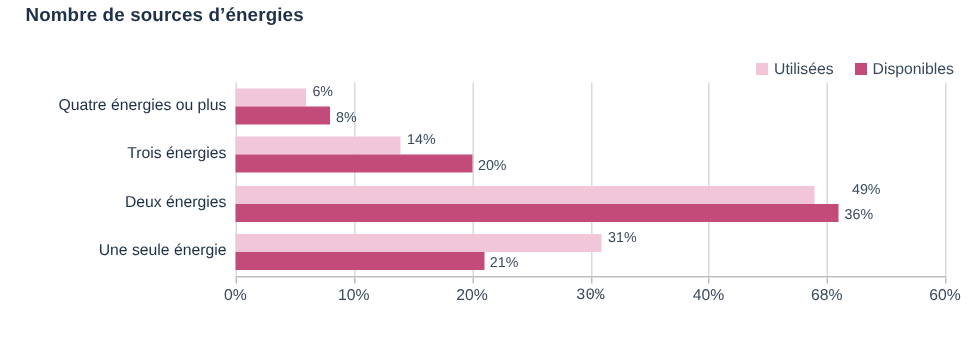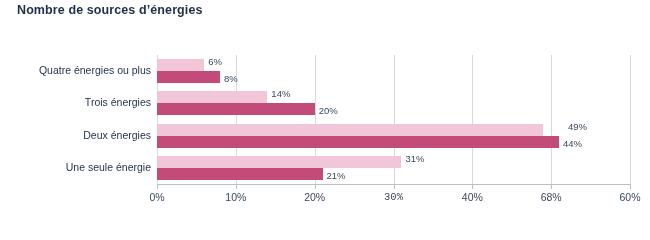--- a/index.html
+++ b/index.html
@@ -133,20 +133,30 @@
     line-height: 1;
   }
 </style>
 </head>
 <body>
 
 <div id="chart-figure">
 
   <div id="chart-title">Nombre de sources d’énergies</div>
 
+  <div id="chart-legend">
+    <div class="legend-entry">
+      <span class="legend-swatch" style="background: rgb(241, 198, 217);"></span>
+      <span class="legend-label">Utilisées</span>
+    </div>
+    <div class="legend-entry">
+      <span class="legend-swatch" style="background: rgb(194, 75, 121);"></span>
+      <span class="legend-label">Disponibles</span>
+    </div>
+  </div>
 
   <div id="category-labels">
       <div class="category-label" style="top: 9.125px; color: rgb(31, 48, 73);">Quatre énergies ou plus</div>
       <div class="category-label" style="top: 41.375px; color: rgb(31, 48, 73);">Trois énergies</div>
       <div class="category-label" style="top: 73.625px; color: rgb(31, 48, 73);">Deux énergies</div>
       <div class="category-label" style="top: 105.875px; color: rgb(31, 48, 73);">Une seule énergie</div>
     </div>
 
   <div id="plot-area">
       <div class="gridline" style="left: 0px; background: rgb(217, 217, 217);"></div>
@@ -160,21 +170,21 @@
       <div class="bar-value-label" style="left: 51.3px; top: 2.125px; color: rgb(58, 74, 94);">6%</div>
       <div class="bar bar-disponibles" style="top: 16.125px; width: 63.0667px; background: rgb(194, 75, 121);"></div>
       <div class="bar-value-label" style="left: 67.0667px; top: 19.125px; color: rgb(58, 74, 94);">8%</div>
       <div class="bar bar-utilisees" style="top: 36.375px; width: 110.367px; background: rgb(241, 198, 217);"></div>
       <div class="bar-value-label" style="left: 114.367px; top: 34.375px; color: rgb(58, 74, 94);">14%</div>
       <div class="bar bar-disponibles" style="top: 48.375px; width: 157.667px; background: rgb(194, 75, 121);"></div>
       <div class="bar-value-label" style="left: 161.667px; top: 51.375px; color: rgb(58, 74, 94);">20%</div>
       <div class="bar bar-utilisees" style="top: 68.625px; width: 386.283px; background: rgb(241, 198, 217);"></div>
       <div class="bar-value-label" style="left: 411px; top: 66.625px; color: rgb(58, 74, 94);">49%</div>
       <div class="bar bar-disponibles" style="top: 80.625px; width: 402.05px; background: rgb(194, 75, 121);"></div>
-      <div class="bar-value-label" style="left: 406.05px; top: 83.625px; color: rgb(58, 74, 94);">44%</div>
+      <div class="bar-value-label" style="left: 406.05px; top: 83.625px; color: rgb(58, 74, 94);">36%</div>
       <div class="bar bar-utilisees" style="top: 100.875px; width: 244.383px; background: rgb(241, 198, 217);"></div>
       <div class="bar-value-label" style="left: 248.383px; top: 98.875px; color: rgb(58, 74, 94);">31%</div>
       <div class="bar bar-disponibles" style="top: 112.875px; width: 165.55px; background: rgb(194, 75, 121);"></div>
       <div class="bar-value-label" style="left: 169.55px; top: 115.875px; color: rgb(58, 74, 94);">21%</div>
     </div>
 
   <div id="axis-line"></div>
 
   <div id="x-axis">
       <div class="axis-tick" style="left: 157px; background: rgb(191, 191, 191);"></div>

